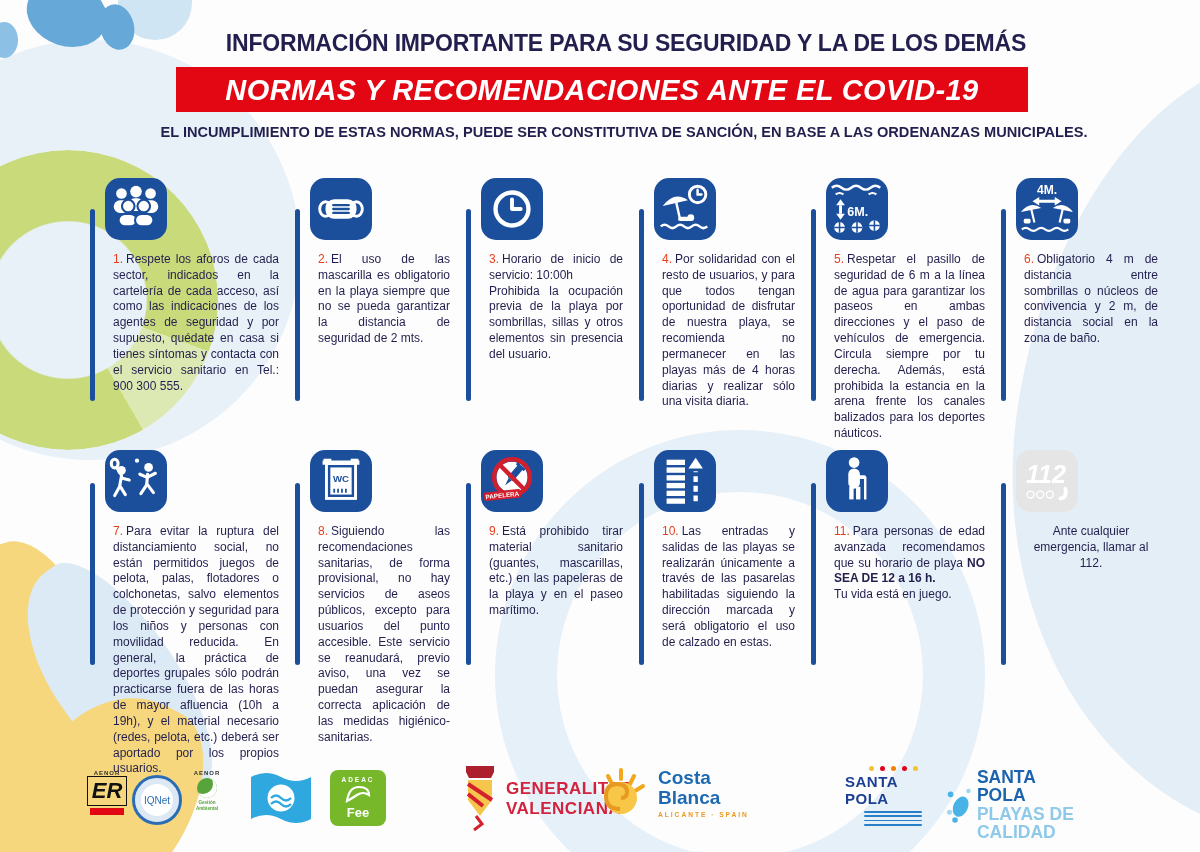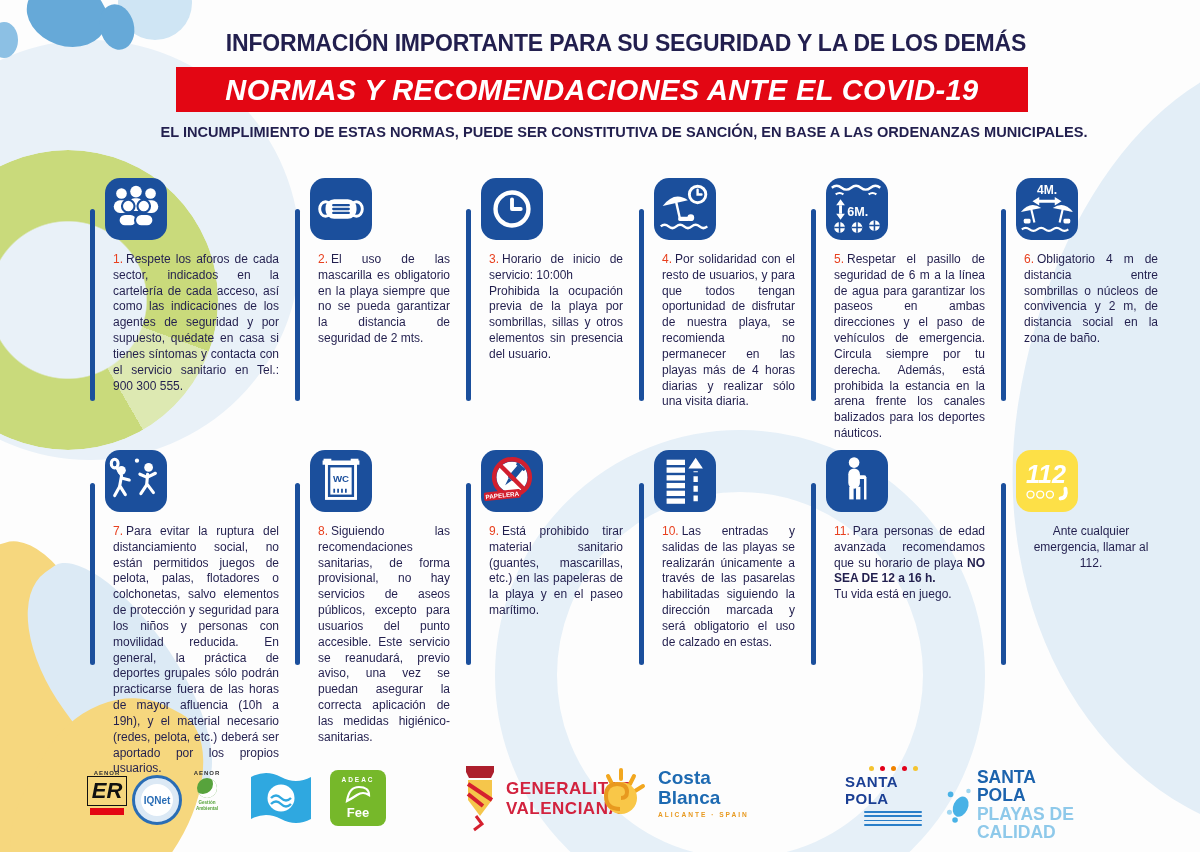--- a/index.html
+++ b/index.html
@@ -31,36 +31,36 @@
      font-size:29px;font-weight:800;font-style:italic;letter-spacing:0.4px;transform:translateX(4px);}
   .hdr-sub{margin-top:12px;font-size:14.6px;font-weight:700;transform:translateX(26px);}
 
   
   .grid{position:absolute;left:88px;top:178px;width:1087px;display:grid;
         grid-template-columns:205px 171px 173px 172px 190px 173px;grid-template-rows:272px auto;}
   .cell{position:relative;padding:0 6px 0 17px;box-sizing:border-box;}
   .vbar{position:absolute;left:2px;top:31px;width:5px;height:192px;background:#1b4f9c;border-radius:3px;}
   .r2 .vbar{top:33px;height:182px;}
   .icon{width:62px;height:62px;background:#1b4f9c;border-radius:15px;margin-bottom:12px;overflow:hidden;}
-  .icon.red{background:#fde047;}
+  .icon.red{background:#e5e5e5;}
   .txt{margin:8px;font-size:12px;line-height:1.32;font-weight:400;text-align:justify;}
   .txt.nojust{text-align:center;}
   .num{color:#e8401f;margin-right:3px;}
   .pre{white-space:pre-line;}
 
   
   .footer{position:absolute;left:0;top:756px;width:1056px;height:96px;}
   .lg{position:absolute;display:flex;align-items:center;}
   .aenor-er{left:88px;top:14px;flex-direction:column;width:38px;}
   .aenor-word{font-size:6px;font-weight:700;letter-spacing:1px;color:#333;}
   .er-mark{font-size:22px;font-weight:800;font-style:italic;color:#111;border:1.5px solid #111;padding:0 4px;line-height:1.25;}
   .er-strip{width:34px;height:7px;background:#e30613;margin-top:2px;}
   .iqnet{left:132px;top:19px;width:50px;height:50px;border-radius:50%;border:3px solid #2a6db5;background:#fff;
          box-shadow:inset 0 0 0 6px #dce9f5;justify-content:center;box-sizing:border-box;}
-  .iqnet-word{font-size:10px;font-weight:700;color:#2a6db5;}
+  .iqnet-word{font-size:10px;font-weight:400;color:#2a6db5;}
   .aenor-ga{left:188px;top:14px;flex-direction:column;width:38px;}
   .ga-circle{width:20px;height:20px;border-radius:50%;background:#57a33c;margin:2px 0;
              box-shadow:inset -4px -4px 0 #fff;}
   .ga-sub{font-size:4.6px;font-weight:700;color:#57a33c;text-align:center;line-height:1.2;}
   .blueflag{left:248px;top:12px;}
   .fee{left:330px;top:14px;width:56px;height:56px;border-radius:8px;background:#76b82a;flex-direction:column;justify-content:center;}
   .fee-top{font-size:6.5px;font-weight:700;color:#fff;letter-spacing:2px;}
   .fee-word{font-size:13px;font-weight:800;color:#fff;}
   .gva{left:462px;top:8px;}
   .gva-text{display:flex;flex-direction:column;margin-left:8px;}

